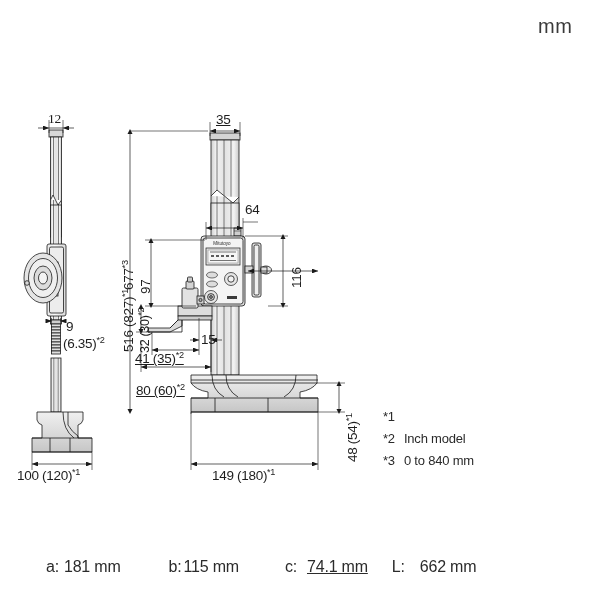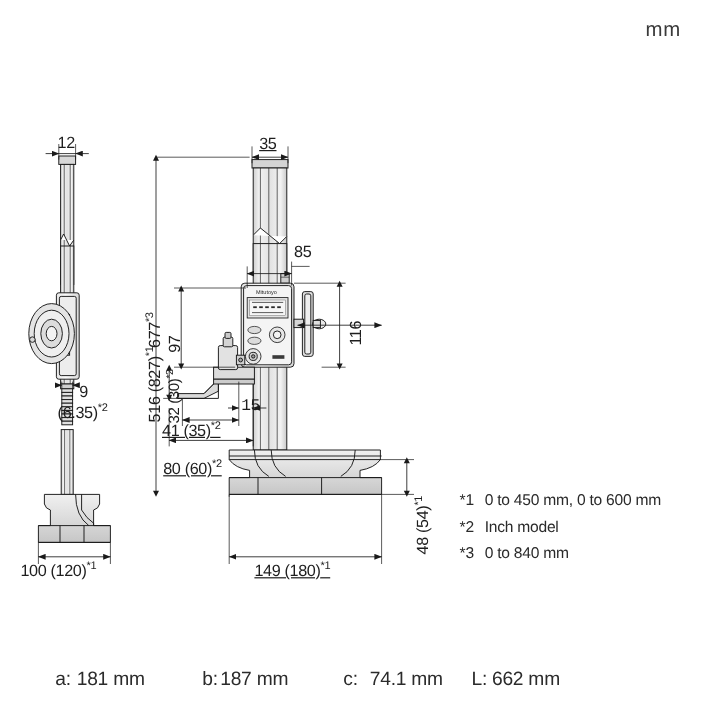--- a/index.html
+++ b/index.html
@@ -11,21 +11,21 @@
     color:#1a1a1a;
     overflow:hidden;
     position:relative;
   }
   #sheet{position:absolute;left:0;top:0;width:600px;height:600px;}
   .layer{position:absolute;left:0;top:0;width:600px;height:600px;}
   .txt{position:absolute;white-space:pre;line-height:1;}
   .dimtext{font-size:13.5px;letter-spacing:-0.3px;color:#1e1e1e;}
   .dimtext.small{font-size:12.5px;}
   .vert{transform-origin:0 0;}
-  .unit{font-size:17px;color:#3a3a3a;letter-spacing:0.5px;}
+  .unit{font-size:20px;color:#3a3a3a;letter-spacing:0.5px;}
   .notetext{font-size:13px;color:#2a2a2a;letter-spacing:-0.2px;}
   .caption{font-size:16px;color:#2b2b2b;letter-spacing:-0.2px;}
   sup{font-size:0.68em;vertical-align:super;line-height:0;}
 </style>
 </head>
 <body>
 
 <div id="sheet">
 
   <svg class="layer" viewBox="0 0 600 600" width="600" height="600" xmlns="http://www.w3.org/2000/svg">
@@ -284,59 +284,58 @@
       </g>
     </g>
 
     <text x="222" y="245" font-family="Liberation Sans, sans-serif" font-size="4.6" fill="#2b2b2b" text-anchor="middle">Mitutoyo</text>
   </svg>
 
   <div class="layer">
 
     <div class="txt unit" style="left:538px;top:16px;">mm</div>
 
-    <div class="txt dimtext" style="left:48px;top:112px;">12</div>
+    <div class="txt dimtext" style="left:48px;top:112px;font-family:Liberation Serif, serif;">12</div>
     <div class="txt dimtext" style="left:66px;top:320px;">9</div>
-    <div class="txt dimtext" style="left:48px;top:337px;">(6.35)<sup>*2</sup></div>
+    <div class="txt dimtext" style="left:63px;top:337px;">(6.35)<sup>*2</sup></div>
     <div class="txt dimtext" style="left:17px;top:469px;">100 (120)<sup>*1</sup></div>
 
     <div class="txt dimtext" style="left:216px;top:113px;text-decoration:underline;">35</div>
-    <div class="txt dimtext" style="left:245px;top:203px;">85</div>
-    <div class="txt dimtext" style="left:201px;top:333px;font-family:Liberation Mono, monospace;">15</div>
+    <div class="txt dimtext" style="left:245px;top:203px;">64</div>
+    <div class="txt dimtext" style="left:201px;top:333px;">15</div>
     <div class="txt dimtext" style="left:135px;top:352px;text-decoration:underline;">41 (35)<sup>*2</sup></div>
     <div class="txt dimtext" style="left:136px;top:384px;text-decoration:underline;">80 (60)<sup>*2</sup></div>
-    <div class="txt dimtext" style="left:212px;top:469px;text-decoration:underline;">149 (180)<sup>*1</sup></div>
+    <div class="txt dimtext" style="left:212px;top:469px;">149 (180)<sup>*1</sup></div>
 
     <div class="txt dimtext vert" style="left:290px;top:288px;transform:rotate(-90deg);">116</div>
     <div class="txt dimtext vert" style="left:122px;top:352px;transform:rotate(-90deg);">516 (827)<sup>*1</sup></div>
     <div class="txt dimtext vert" style="left:122px;top:290px;transform:rotate(-90deg);">677<sup>*3</sup></div>
     <div class="txt dimtext vert" style="left:139px;top:294px;transform:rotate(-90deg);">97</div>
     <div class="txt dimtext vert small" style="left:139px;top:353px;transform:rotate(-90deg);">32 (30)<sup>*2</sup></div>
     <div class="txt dimtext vert" style="left:346px;top:462px;transform:rotate(-90deg);">48 (54)<sup>*1</sup></div>
 
     <div style="position:absolute;left:383px;top:409px;">
       <div style="display:flex;gap:9px;margin-bottom:7px;">
         <span class="notetext">*1</span>
-        <span class="notetext">0 to 450 mm, 0 to 600 mm</span>
       </div>
       <div style="display:flex;gap:9px;margin-bottom:7px;">
         <span class="notetext">*2</span>
         <span class="notetext">Inch model</span>
       </div>
       <div style="display:flex;gap:9px;">
         <span class="notetext">*3</span>
         <span class="notetext">0 to 840 mm</span>
       </div>
     </div>
 
     <div style="position:absolute;left:46px;top:558px;display:flex;align-items:baseline;">
       <span class="caption">a:</span>
       <span class="caption" style="margin-left:5px;text-align:center;">181 mm</span>
       <span class="caption" style="margin-left:48px;">b:</span>
-      <span class="caption" style="margin-left:2px;">187 mm</span>
+      <span class="caption" style="margin-left:2px;">115 mm</span>
       <span class="caption" style="margin-left:46px;">c:</span>
-      <span class="caption" style="margin-left:10px;">74.1 mm</span>
+      <span class="caption" style="margin-left:10px;text-decoration:underline;">74.1 mm</span>
       <span class="caption" style="margin-left:24px;">L:</span>
-      <span class="caption" style="margin-left:4px;">662 mm</span>
+      <span class="caption" style="margin-left:15px;">662 mm</span>
     </div>
 
   </div>
 </div>
 
 </body></html>

